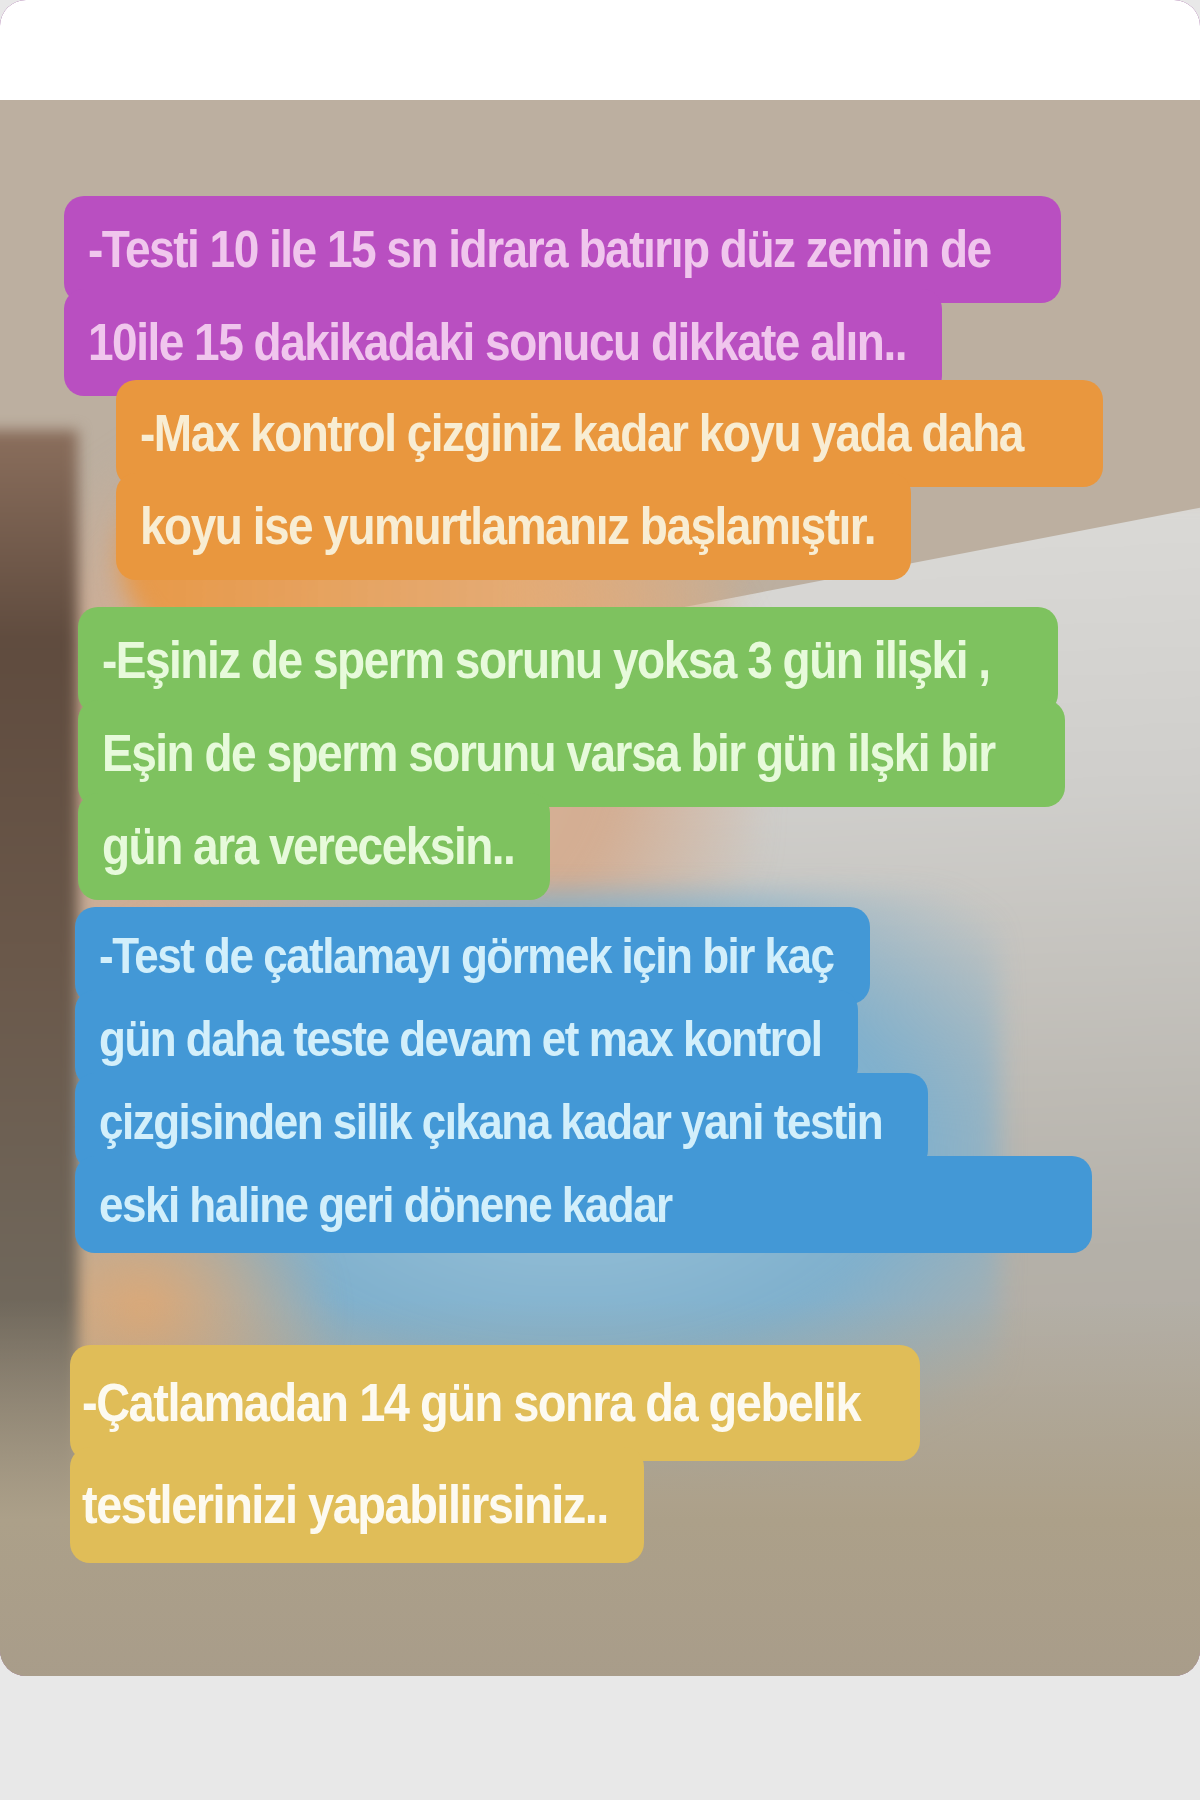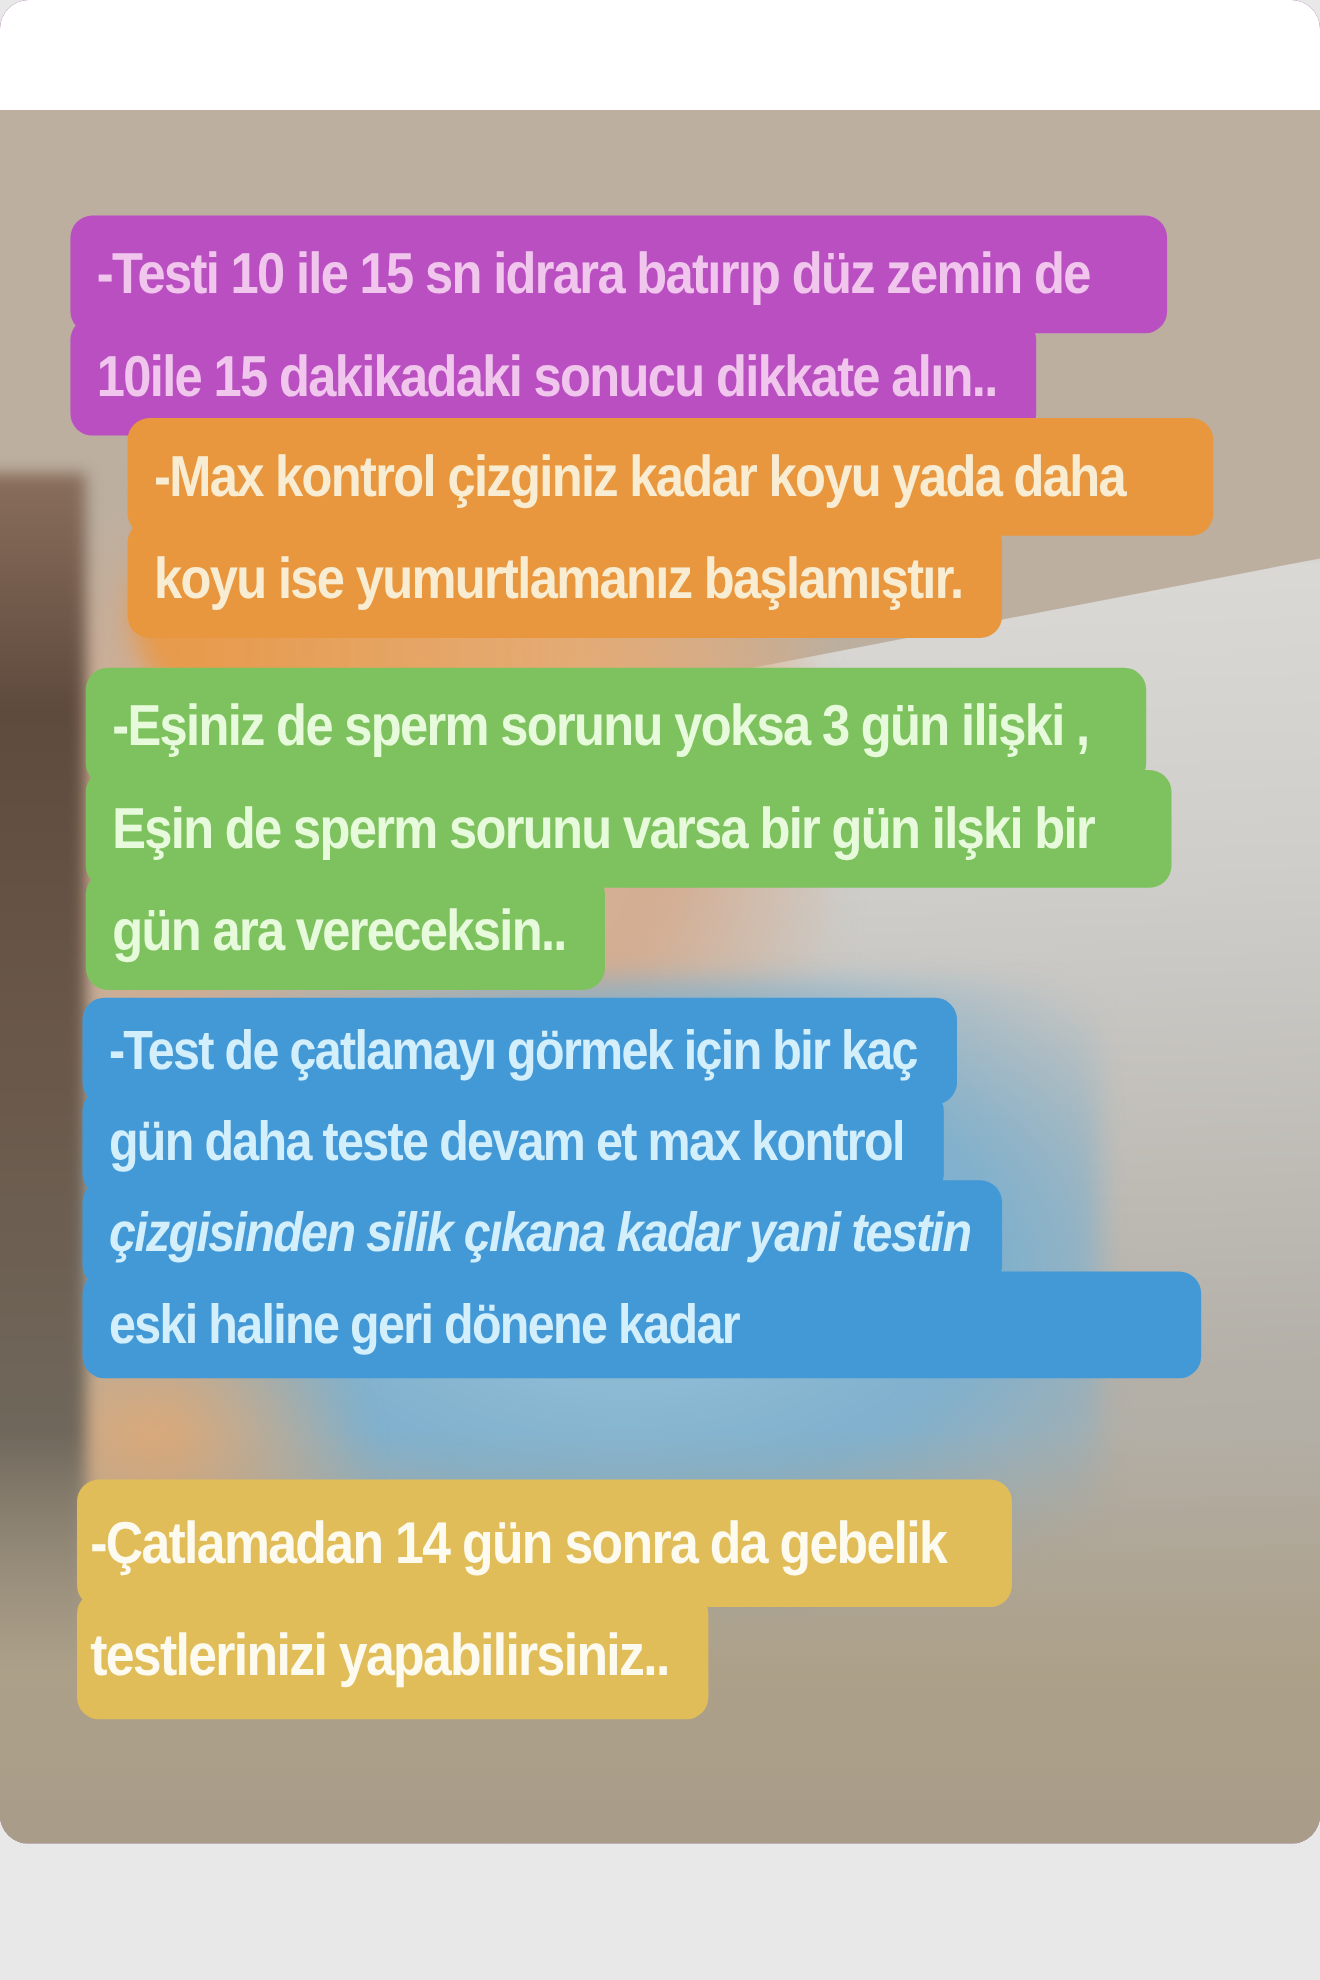--- a/index.html
+++ b/index.html
@@ -74,23 +74,23 @@
   }
   .note-soak  {left:64px; top:196px;} .note-soak  .line{line-height:83px;font-size:46px;}
   .note-max   {left:78px; top:380px;margin-left:38px;} .note-max   .line{line-height:83px;font-size:46px;}
   .note-sperm {left:78px; top:607px;} .note-sperm .line{line-height:83px;font-size:46px;}
   .note-fade  {left:75px; top:907px;} .note-fade  .line{line-height:73px;font-size:44px;}
   .note-preg  {left:70px; top:1345px;}.note-preg  .line{line-height:92px;font-size:47px;padding-left:12px;}
 
   
   .note-soak  .line:nth-child(1){padding-right:70px;}
   .note-max   .line:nth-child(1){padding-right:80px;}
-  .note-sperm .line:nth-child(1){padding-right:52px;}
+  .note-sperm .line:nth-child(1){padding-right:68px;}
   .note-sperm .line:nth-child(2){padding-right:70px;}
-  .note-fade  .line:nth-child(3){padding-right:29px;font-style:italic;}
+  .note-fade  .line:nth-child(3){padding-right:46px;}
   .note-fade  .line:nth-child(4){padding-right:420px;}
   .note-preg  .line:nth-child(1){padding-right:60px;}
 </style>
 </head>
 <body>
 
 <div id="stage">
 
   <div class="photo-area">
     <div class="layer gray-wall"></div>

